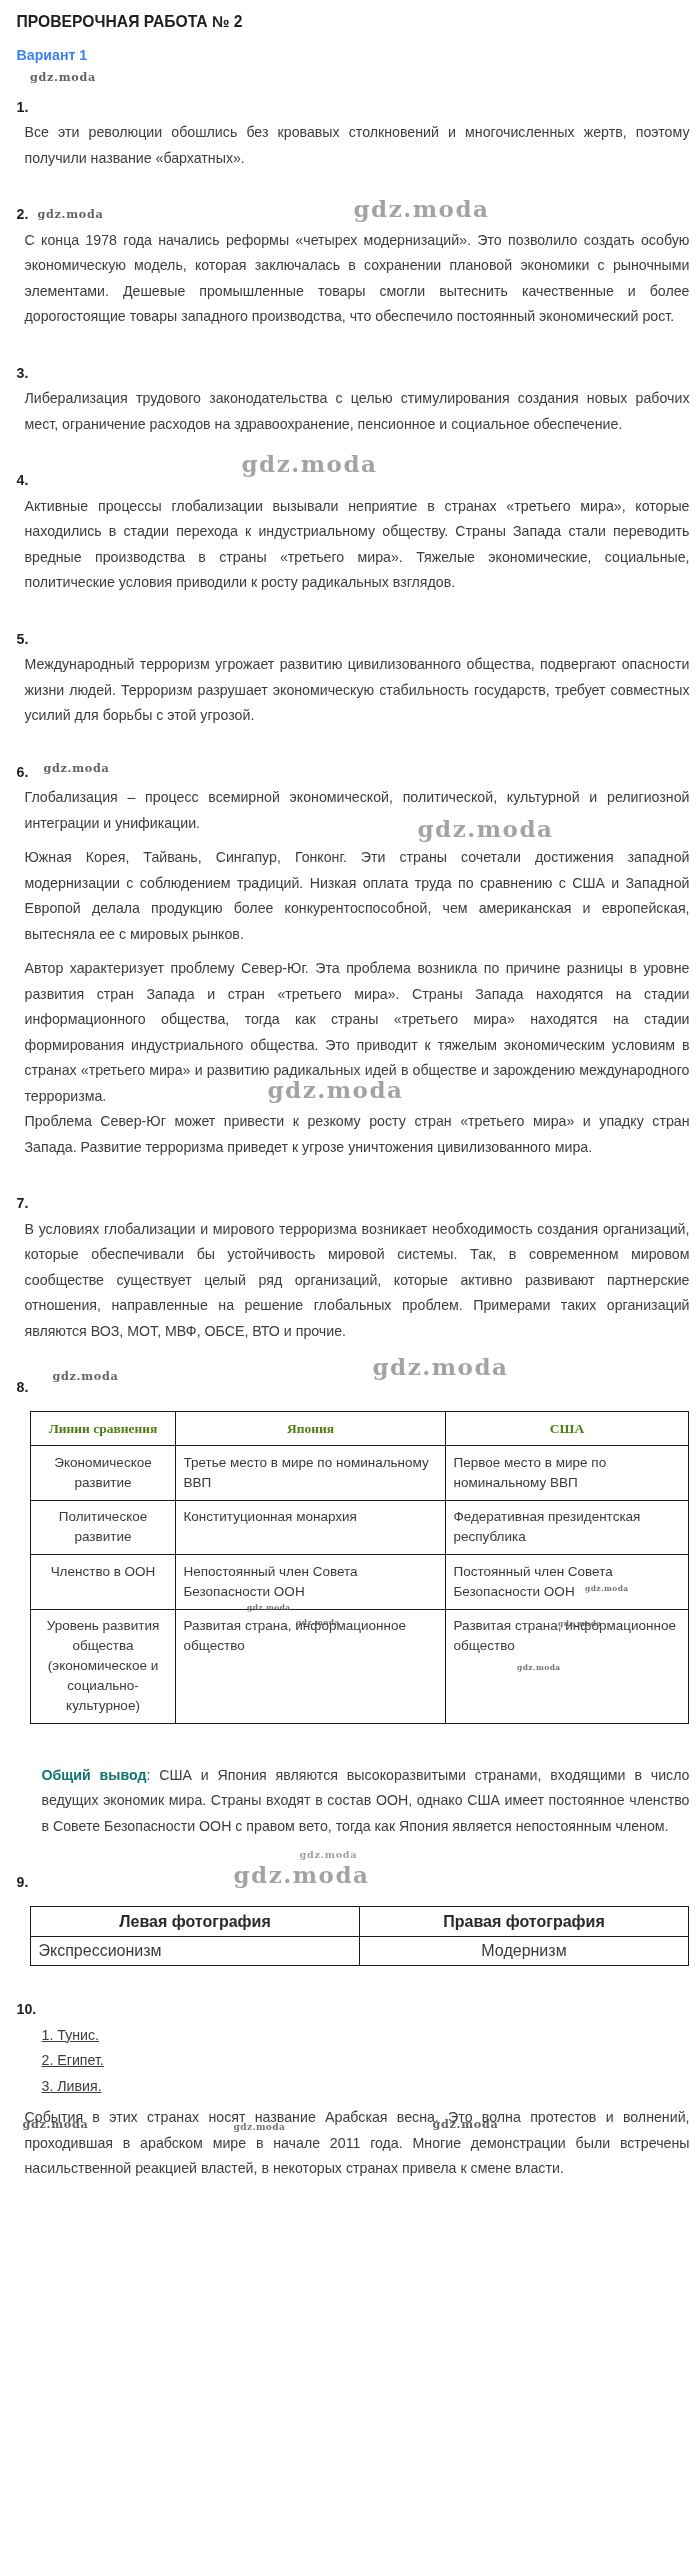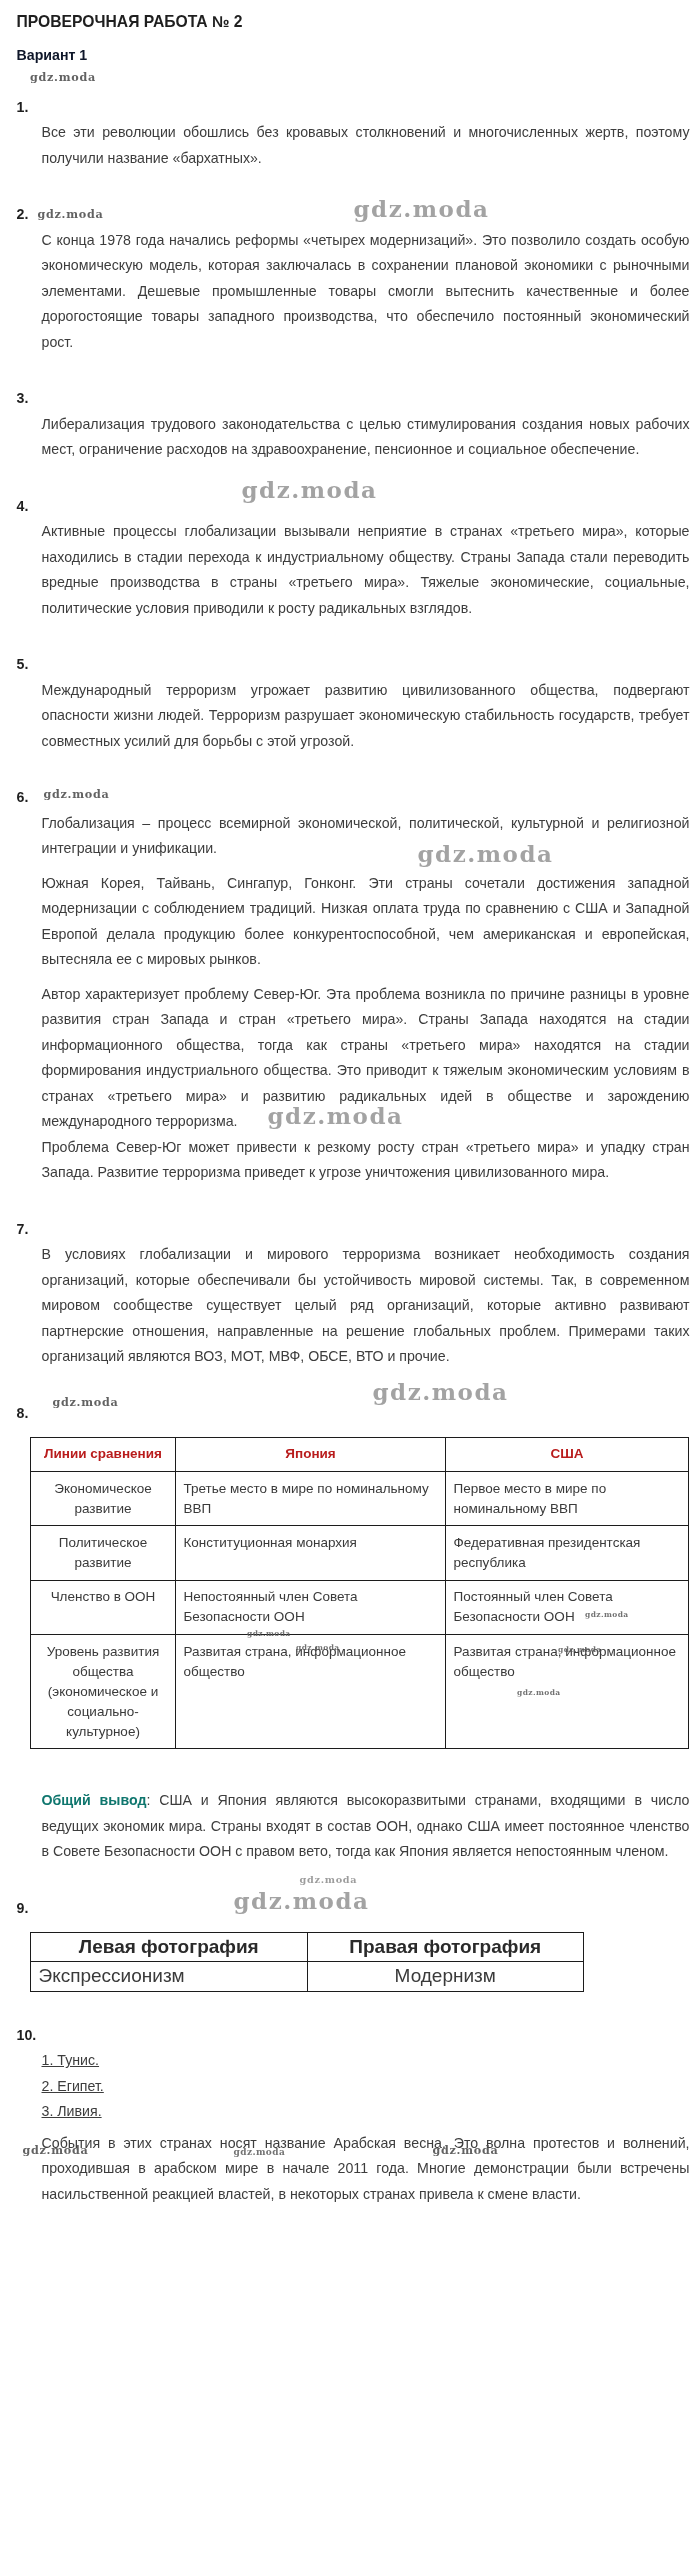--- a/index.html
+++ b/index.html
@@ -16,35 +16,35 @@
 
   .doc-title {
     font-size: 15.7px;
     font-weight: bold;
     color: #1f1f1f;
     line-height: 20px;
   }
   .variant {
     font-size: 14.2px;
     font-weight: bold;
-    color: #0f172a;
+    color: #3b82f6;
     margin-top: 13.5px;
     line-height: 18px;
   }
   .header-block { position: relative; }
 
   .item { position: relative; margin-top: 31px; }
   .num {
     font-size: 14.2px;
     font-weight: bold;
     color: #1f1f1f;
     line-height: 25.5px;
   }
   .para {
-    margin-left: 25px;
+    margin-left: 8px;
     font-size: 14.2px;
     line-height: 25.5px;
     text-align: justify;
     color: #3d3d3d;
   }
   .para + .para { margin-top: 9px; }
   .rel { position: relative; }
 
   .plain-line {
     margin-left: 25px;
@@ -82,43 +82,43 @@
     font-size: 13.5px;
     color: #3a3a3a;
     table-layout: fixed;
   }
   .cmp-table th, .cmp-table td {
     border: 1.5px solid #1c1c1c;
     padding: 6.7px 7.5px;
     line-height: 20px;
     vertical-align: top;
   }
-  .cmp-table th { font-weight: bold; text-align: center; color: #b91c1c; }
+  .cmp-table th { font-weight: bold; text-align: center; color: #4d7c0f; font-family: Liberation Serif, serif; }
   .cmp-table .col1 { width: 145px; text-align: center; }
   .cmp-table .col2 { width: 270px; }
   .cmp-table .col3 { width: 243px; }
   .cmp-table td { position: relative; }
 
   
   .conclusion {
     position: relative;
     margin-top: 39px;
     margin-left: 25px;
     font-size: 14.2px;
     line-height: 25.5px;
     text-align: justify;
     color: #3d3d3d;
   }
   .conclusion .label { font-weight: bold; color: #0f766e; }
 
   
   .photo-table {
     margin: 10.5px 0 0 13.5px;
-    width: 554px;
-    font-size: 19px;
+    width: 659px;
+    font-size: 16px;
     color: #3a3a3a;
     table-layout: fixed;
   }
   .photo-table th, .photo-table td {
     border: 1.5px solid #1c1c1c;
     padding: 5.2px 7.5px;
     line-height: 18px;
   }
   .photo-table th { font-weight: bold; text-align: center; color: #2a2a2a; }
   .photo-table .left-cell { text-align: left; }

